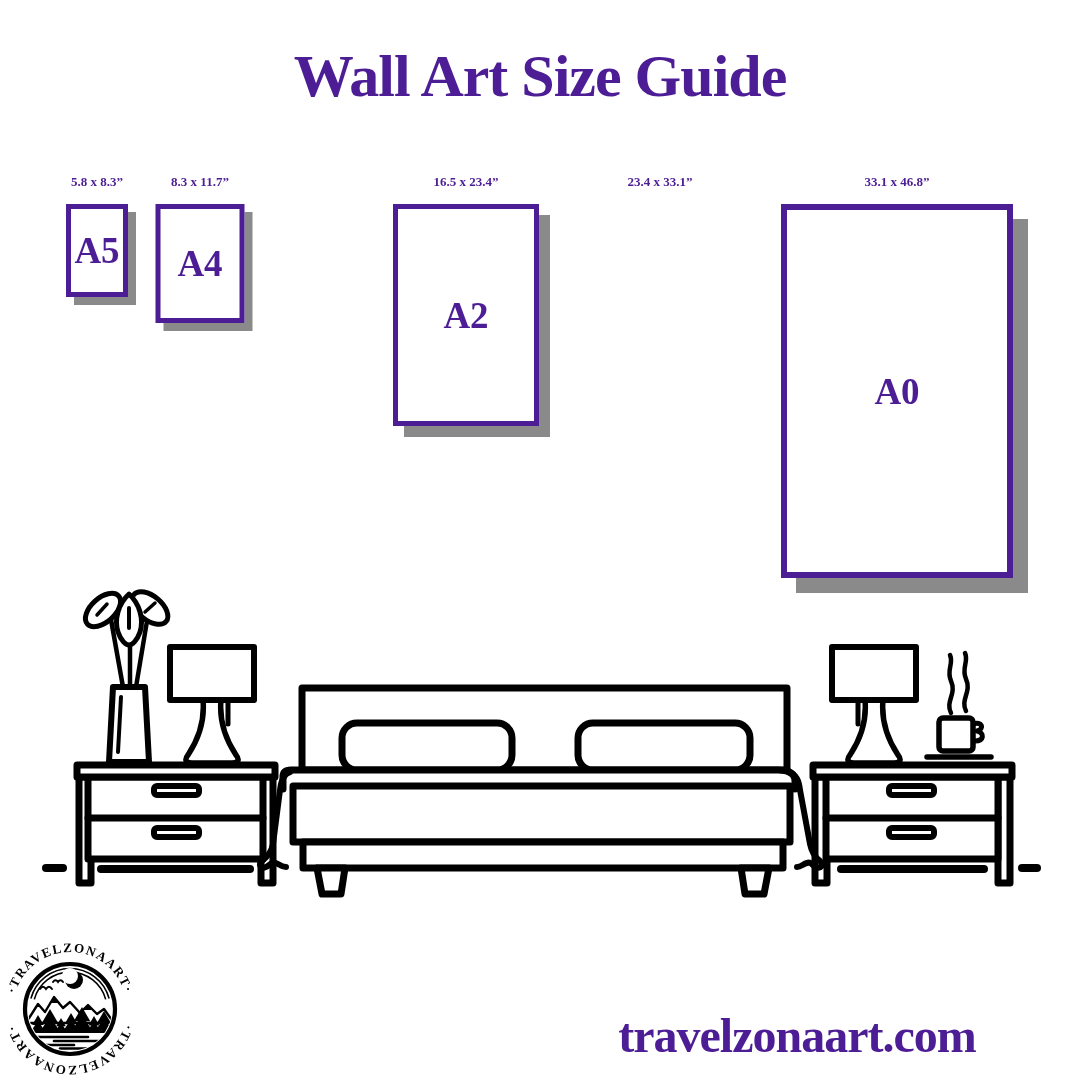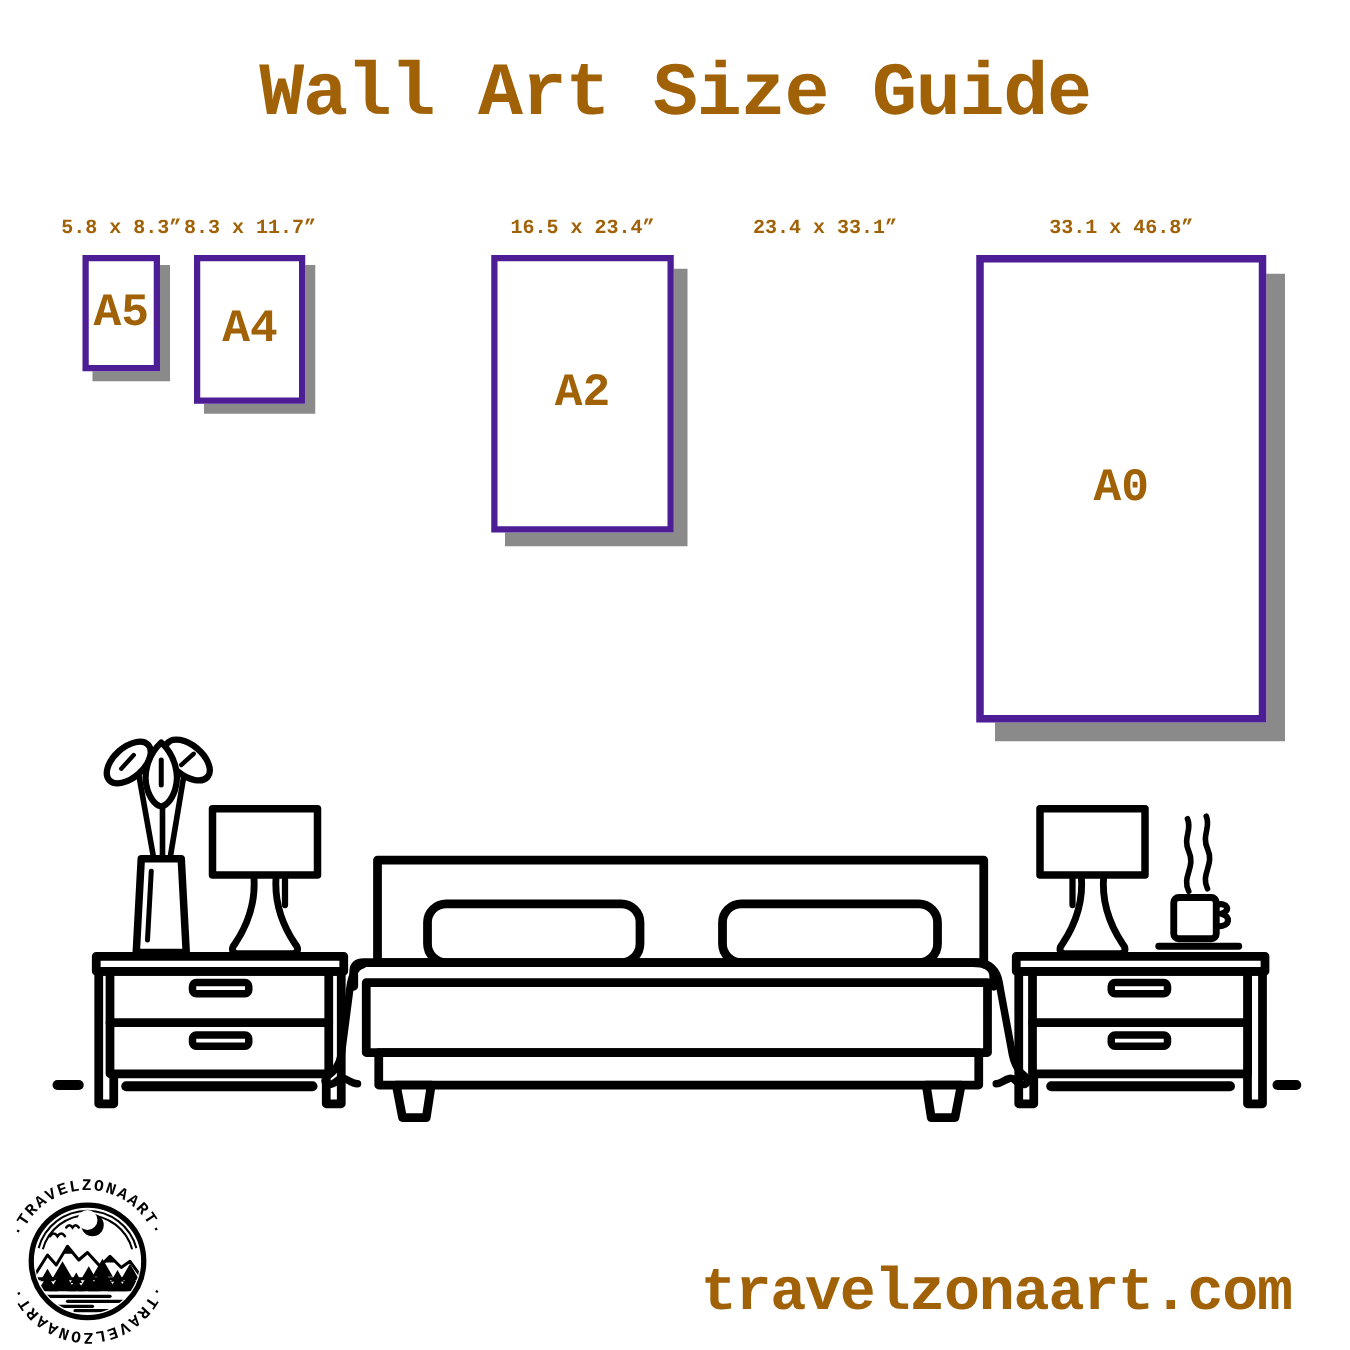--- a/index.html
+++ b/index.html
@@ -1,22 +1,22 @@
 <!DOCTYPE html>
 <html><head>
 <meta charset="utf-8">
 <style>
   html,body{margin:0;padding:0;background:#fff}
   .canvas{position:relative;width:1080px;height:1080px;background:#fff;overflow:hidden;
-          font-family:Liberation Mono, monospace;color:#a16207}
+          font-family:Liberation Serif, serif;color:#4c1d95}
   .title{position:absolute;top:42px;left:0;width:100%;text-align:center;
          font-size:60px;font-weight:800;letter-spacing:-1px}
   .size-item{position:absolute;top:166px;display:flex;flex-direction:column;
              align-items:center;transform:translateX(-50%)}
-  .size-dim{height:32px;line-height:32px;font-size:16px;font-weight:bold;white-space:nowrap}
+  .size-dim{height:32px;line-height:32px;font-size:13px;font-weight:bold;white-space:nowrap}
   .paper{margin-top:6px;background:#fff;border:5px solid #4c1d95;box-sizing:border-box;
          display:flex;align-items:center;justify-content:center}
   .paper .letter{font-size:37px;font-weight:bold}
   .sh-sm{box-shadow:8px 8px 0 #8a8a8a}
   .sh-md{box-shadow:11px 11px 0 #8a8a8a}
   .sh-lg{border-width:6px;box-shadow:15px 15px 0 #8a8a8a}
   .scene{position:absolute;left:0;top:585px}
   .logo{position:absolute;left:0;top:935px}
   .arc-text{font-size:13px;font-weight:bold;letter-spacing:1.5px;fill:#000}
   .website{position:absolute;top:1008px;left:797px;transform:translateX(-50%);

